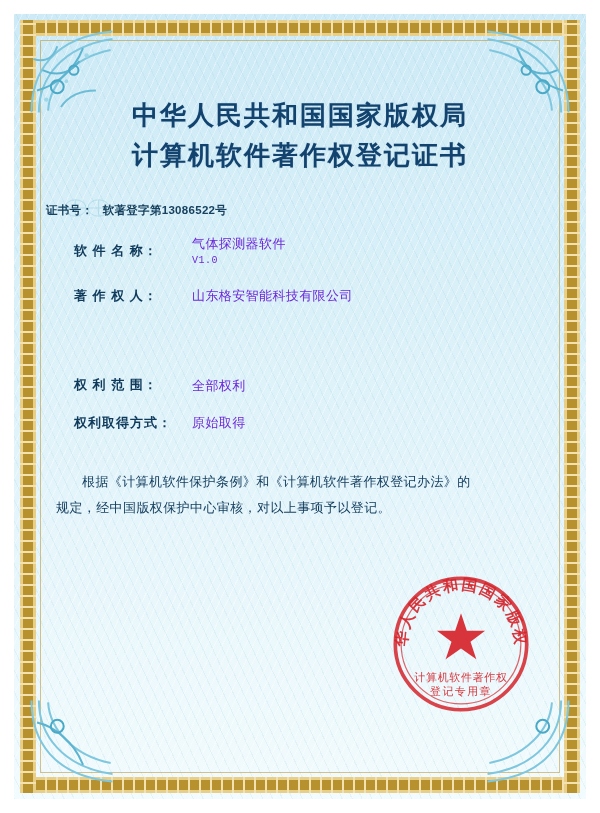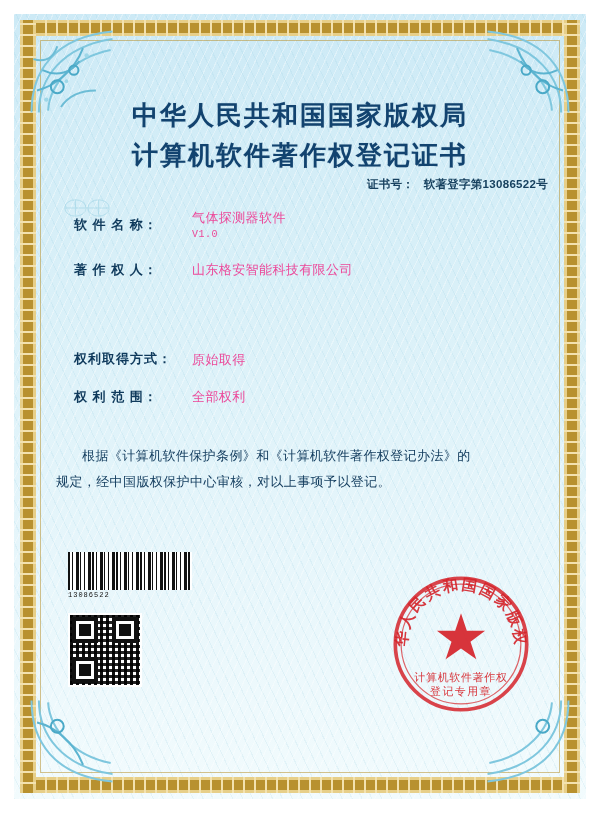--- a/index.html
+++ b/index.html
@@ -109,21 +109,22 @@
     font-family: "Liberation Serif", serif;
     font-weight: bold;
     font-size: 26px;
     letter-spacing: 2px;
     color: #12436f;
     line-height: 1.55;
     text-shadow: 0 0 1px rgba(18,67,111,0.25);
   }
 
   .cert-no {
-    text-align: right;
+    margin-top: 26px;
+    text-align: left;
     padding-right: 6px;
     font-size: 11.5px;
     font-weight: bold;
     color: #17415f;
     letter-spacing: 0.3px;
   }
   .cert-no .label { margin-right: 6px; }
 
   .fields {
     margin-top: 16px;
@@ -139,21 +140,21 @@
   .field-label {
     width: 118px;
     flex: 0 0 118px;
     font-weight: bold;
     letter-spacing: 1px;
     font-size: 13px;
     color: #0f3a5c;
   }
   .field-value {
     font-size: 13px;
-    color: #ec4899;
+    color: #6d28d9;
     line-height: 1.5;
     letter-spacing: 0.4px;
   }
   .field-value .sub {
     display: block;
     font-family: "Liberation Mono", monospace;
     font-size: 10px;
     letter-spacing: 0.5px;
   }
   .gap-block { height: 52px; }
@@ -351,54 +352,39 @@
       </div>
 
       <div class="field-row">
         <div class="field-label">著 作 权 人：</div>
         <div class="field-value">山东格安智能科技有限公司</div>
       </div>
 
       <div class="gap-block"></div>
 
       <div class="field-row">
+        <div class="field-label">权 利 范 围：</div>
+        <div class="field-value">全部权利</div>
+      </div>
+
+      <div class="field-row">
         <div class="field-label">权利取得方式：</div>
         <div class="field-value">原始取得</div>
-      </div>
-
-      <div class="field-row">
-        <div class="field-label">权 利 范 围：</div>
-        <div class="field-value">全部权利</div>
       </div>
 
 
     </div>
 
     <div class="paragraph">
       <span class="indent"></span><span>根据《计算机软件保护条例》和《计算机软件著作权登记办法》的</span><br>
       <span>规定，经中国版权保护中心审核，对以上事项予以登记。</span>
     </div>
 
   </div>
 
-  <div class="codes">
-    <div class="barcode"></div>
-    <div class="barcode-text">13086522</div>
-    <div class="qr">
-      <span class="eye tl">
-          <i></i>
-        </span>
-      <span class="eye tr">
-          <i></i>
-        </span>
-      <span class="eye bl">
-          <i></i>
-        </span>
-    </div>
-  </div>
 
   <div class="seal">
     <svg viewBox="0 0 200 200" xmlns="http://www.w3.org/2000/svg">
       <defs>
         <path id="sealArc" d="M 100,100 m -74,0 a 74,74 0 1,1 148,0" fill="none"></path>
       </defs>
       <circle cx="100" cy="100" r="90" fill="none" stroke="#d5232a" stroke-width="5" opacity="0.85"></circle>
       <circle cx="100" cy="100" r="82" fill="none" stroke="#d5232a" stroke-width="1.6" opacity="0.7"></circle>
       <text font-family="'Liberation Serif', serif" font-size="21" font-weight="bold" fill="#d5232a" opacity="0.9" letter-spacing="3">
         <textPath href="#sealArc" startOffset="50%" text-anchor="middle">中华人民共和国国家版权局</textPath>

